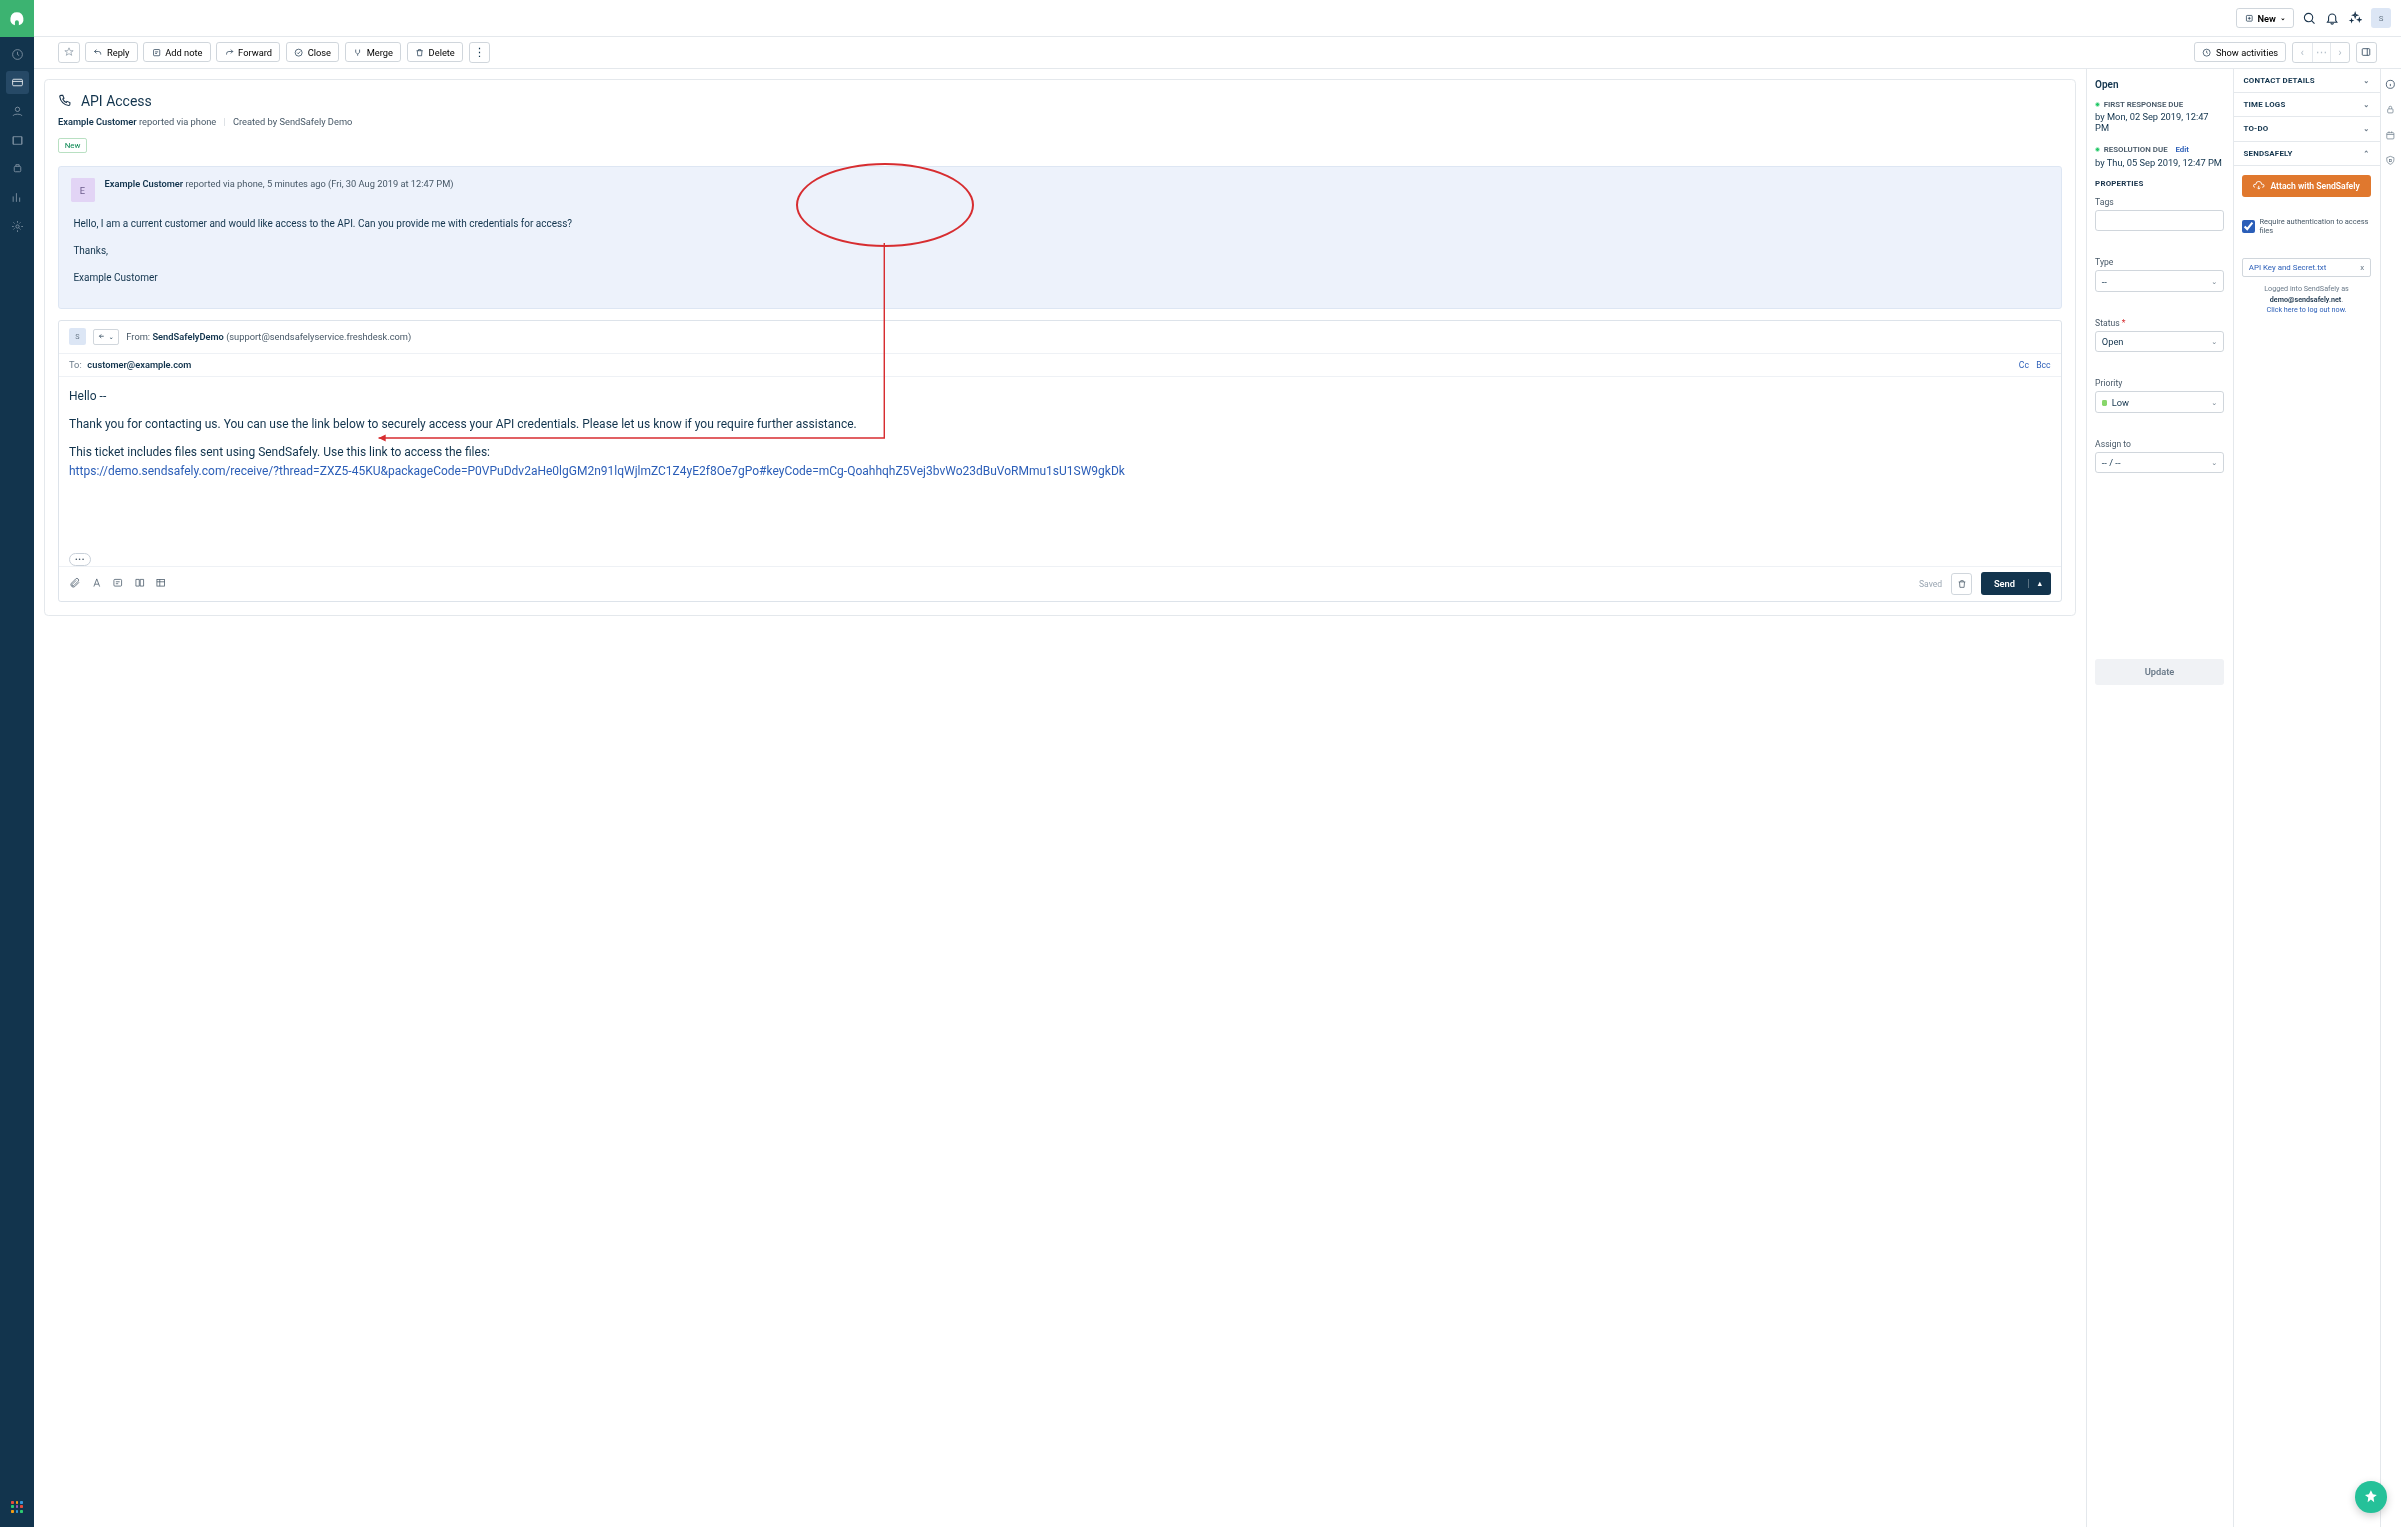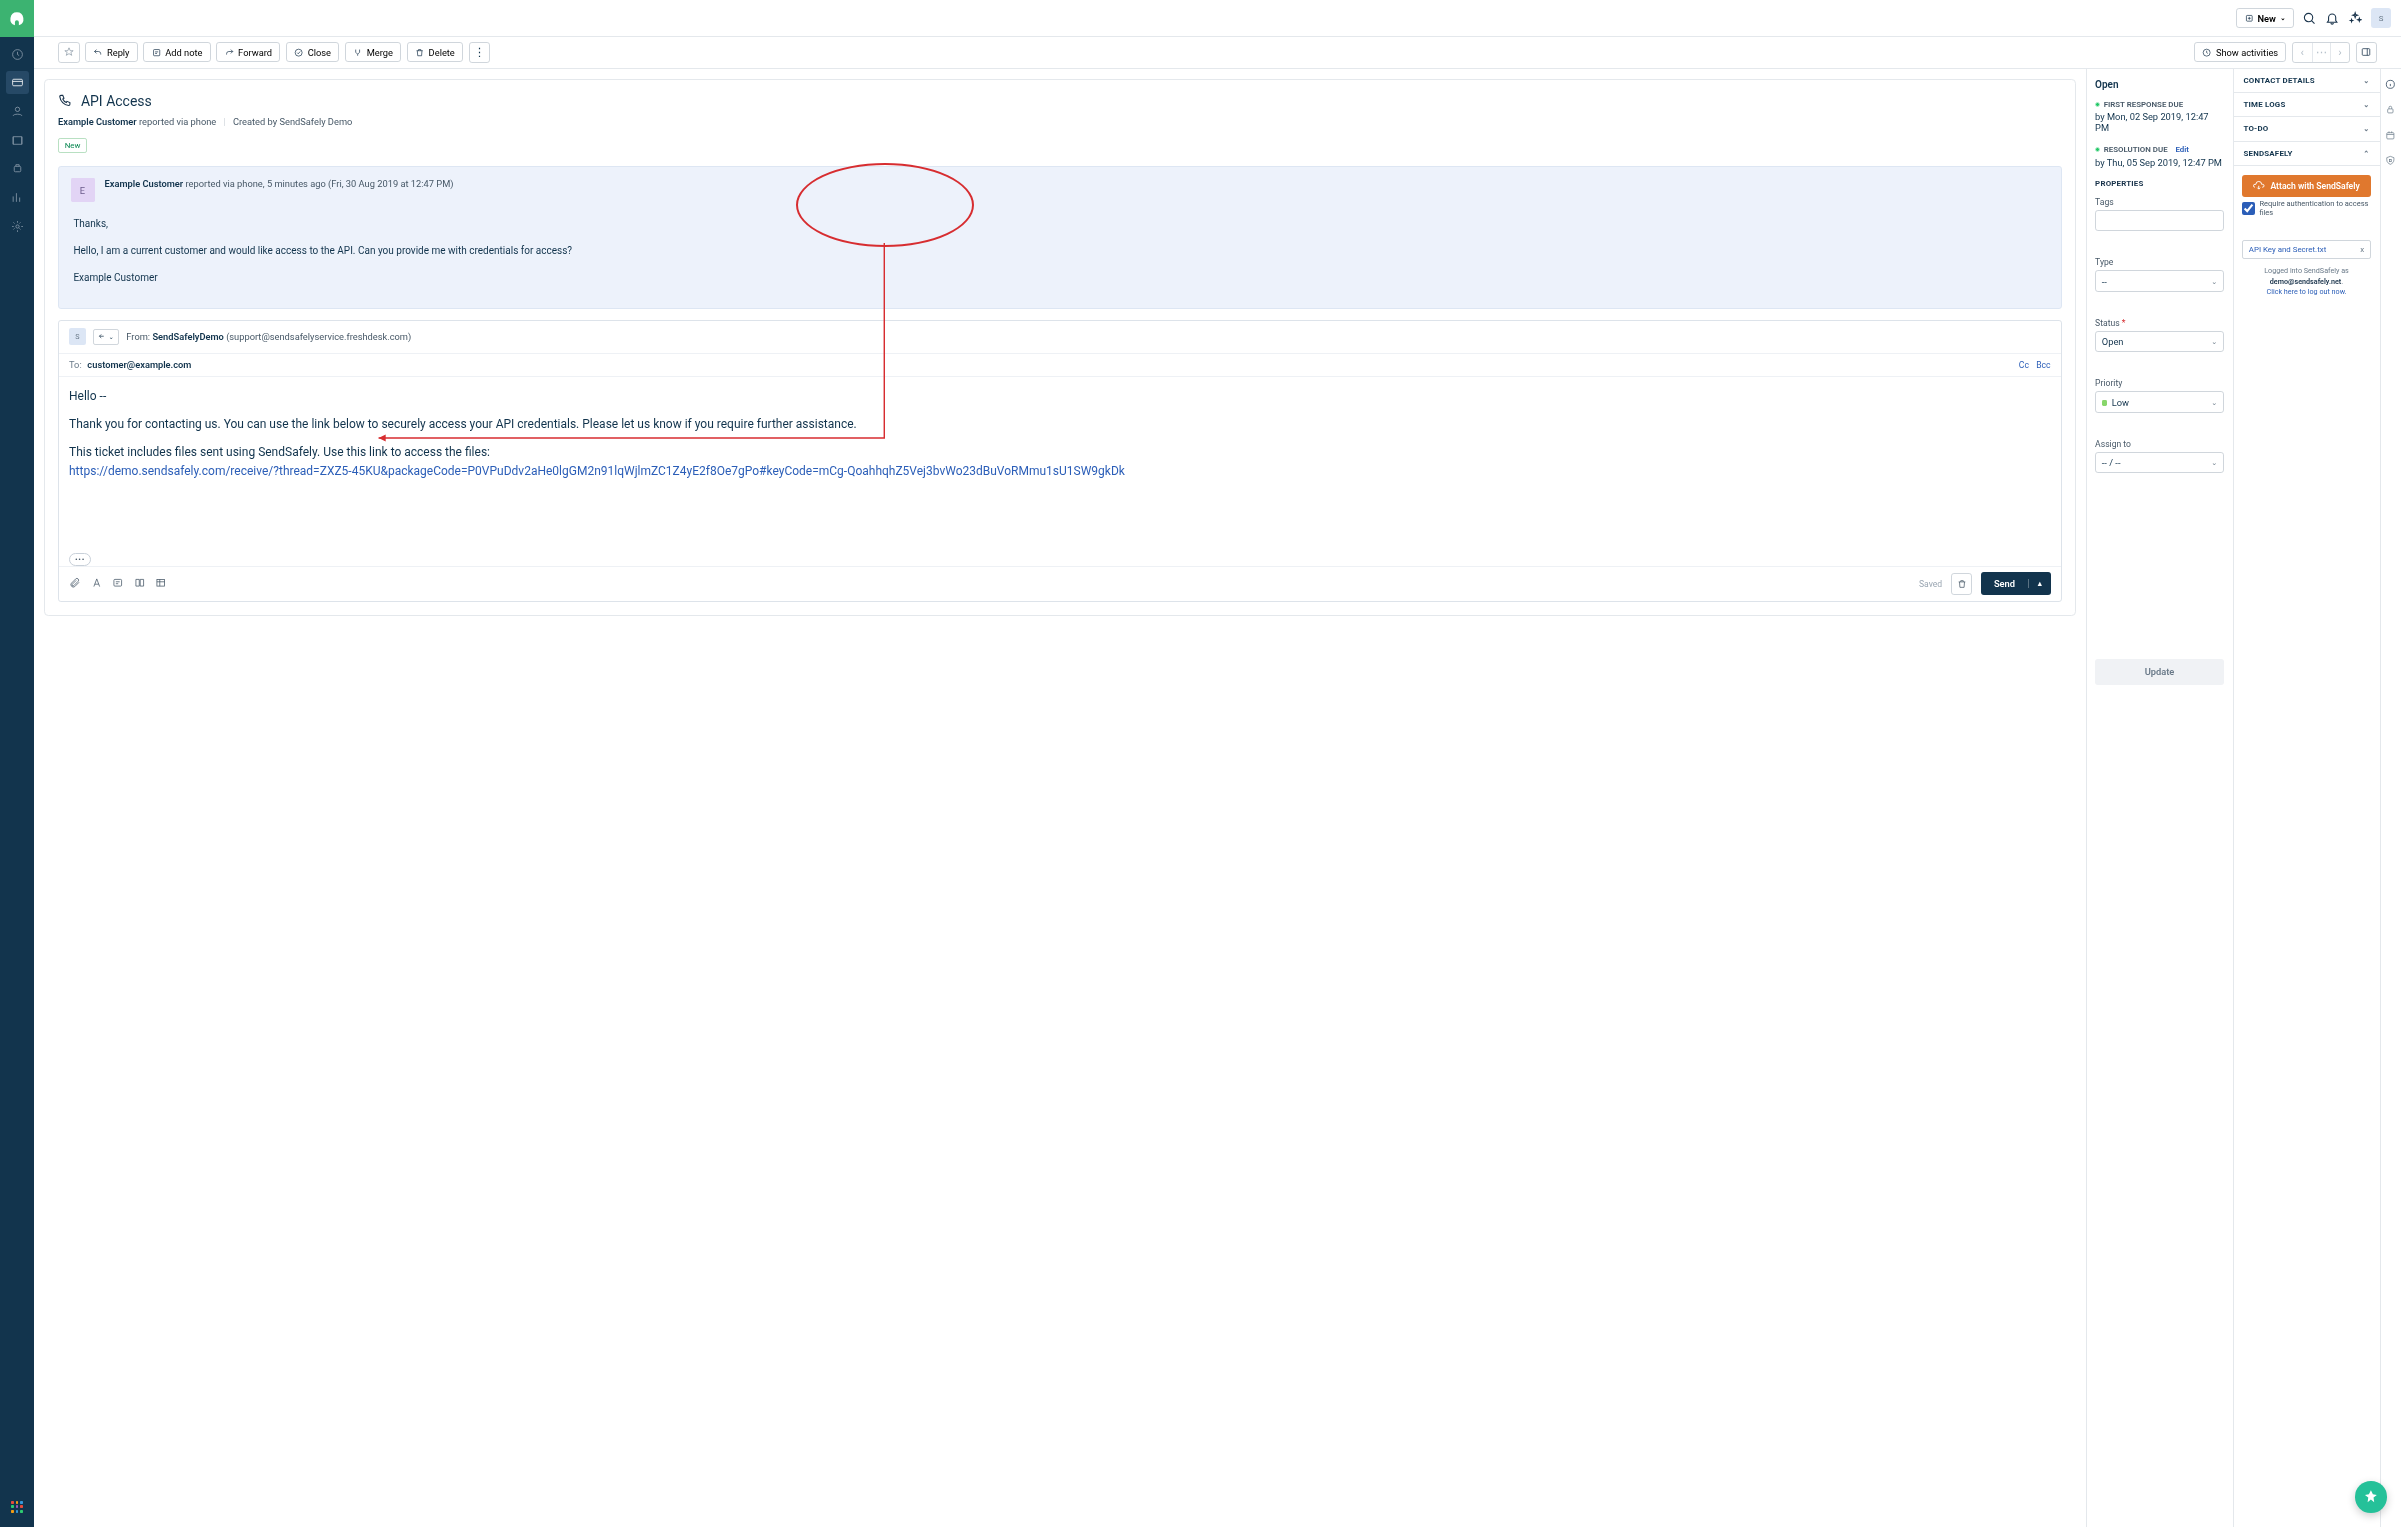--- a/index.html
+++ b/index.html
@@ -101,21 +101,21 @@
 .input,.select{width:100%;border:0.7px solid #d0d6dc;border-radius:2.9px;padding:4.3px 5.7px;font-size:9.3px;background:#fff;display:flex;align-items:center;justify-content:space-between}
 .select .chev{font-size:7.2px;color:#6a7a89}
 .pri-low::before{content:"";display:inline-block;width:5.7px;height:5.7px;background:#88d66b;border-radius:1.4px;margin-right:4.3px}
 .update-btn{width:100%;background:#f0f2f5;color:#6a7a89;border-radius:2.9px;padding:7.2px;font-size:9.3px;font-weight:600;text-align:center;margin-top:186px;cursor:pointer}
 
 
 .rightB{width:147px;border-left:0.7px solid #e4e8ec;overflow-y:auto}
 .acc{border-bottom:0.7px solid #e4e8ec;padding:7.2px 10px;display:flex;justify-content:space-between;align-items:center;font-size:7.9px;font-weight:700;letter-spacing:0.2px;cursor:pointer}
 .acc .chev{font-size:7.2px;color:#6a7a89}
 .ss-panel{padding:8.6px}
-.ss-btn{background:#e0782e;color:#fff;border-radius:2.9px;padding:5.7px 8.6px;font-size:8.6px;font-weight:600;display:flex;align-items:center;justify-content:center;gap:5.7px;cursor:pointer;margin-bottom:2px}
+.ss-btn{background:#e0782e;color:#fff;border-radius:2.9px;padding:5.7px 8.6px;font-size:8.6px;font-weight:600;display:flex;align-items:center;justify-content:center;gap:5.7px;cursor:pointer;margin-bottom:20px}
 .ss-btn svg{width:11.5px;height:11.5px;fill:#fff}
 .ss-check{display:flex;align-items:center;gap:4.3px;font-size:7.5px;color:#475867;margin-bottom:23px}
 .ss-check input{accent-color:#2b5eb8}
 .ss-file{border:0.7px solid #d0d6dc;border-radius:2.1px;padding:3.6px 5.7px;font-size:7.9px;color:#2b5eb8;display:flex;justify-content:space-between;align-items:center;margin-bottom:7.2px}
 .ss-file .x{color:#6a7a89;cursor:pointer;font-size:7.9px}
 .ss-info{font-size:7.2px;color:#6a7a89;text-align:center;line-height:1.5}
 .ss-info b{color:#18324a;font-weight:600}
 .ss-info a{color:#2b5eb8;cursor:pointer}
 
 
@@ -317,22 +317,22 @@
             <span><span>Created by </span><span>SendSafely Demo</span></span>
           </div>
           <span class="badge-new">New</span>
 
           <div class="msg-block">
             <div class="msg-head">
               <div class="msg-avatar">E</div>
               <div class="msg-meta"><b>Example Customer</b> <span class="time">reported via phone, 5 minutes ago (Fri, 30 Aug 2019 at 12:47 PM)</span></div>
             </div>
             <div class="msg-body">
+              <p>Hello, I am a current customer and would like access to the API. Can you provide me with credentials for access?</p>
               <p>Thanks,</p>
-              <p>Hello, I am a current customer and would like access to the API. Can you provide me with credentials for access?</p>
               <p>Example Customer</p>
             </div>
           </div>
 
           <div class="reply-block">
             <div class="reply-head">
               <div class="reply-avatar">S</div>
               <div class="reply-ic">
                   <svg width="8.6" height="8.6" viewBox="0 0 24 24" stroke="#18324a" fill="none" stroke-width="2">
                     <path d="M9 14l-5-5 5-5M4 9h12"></path>

